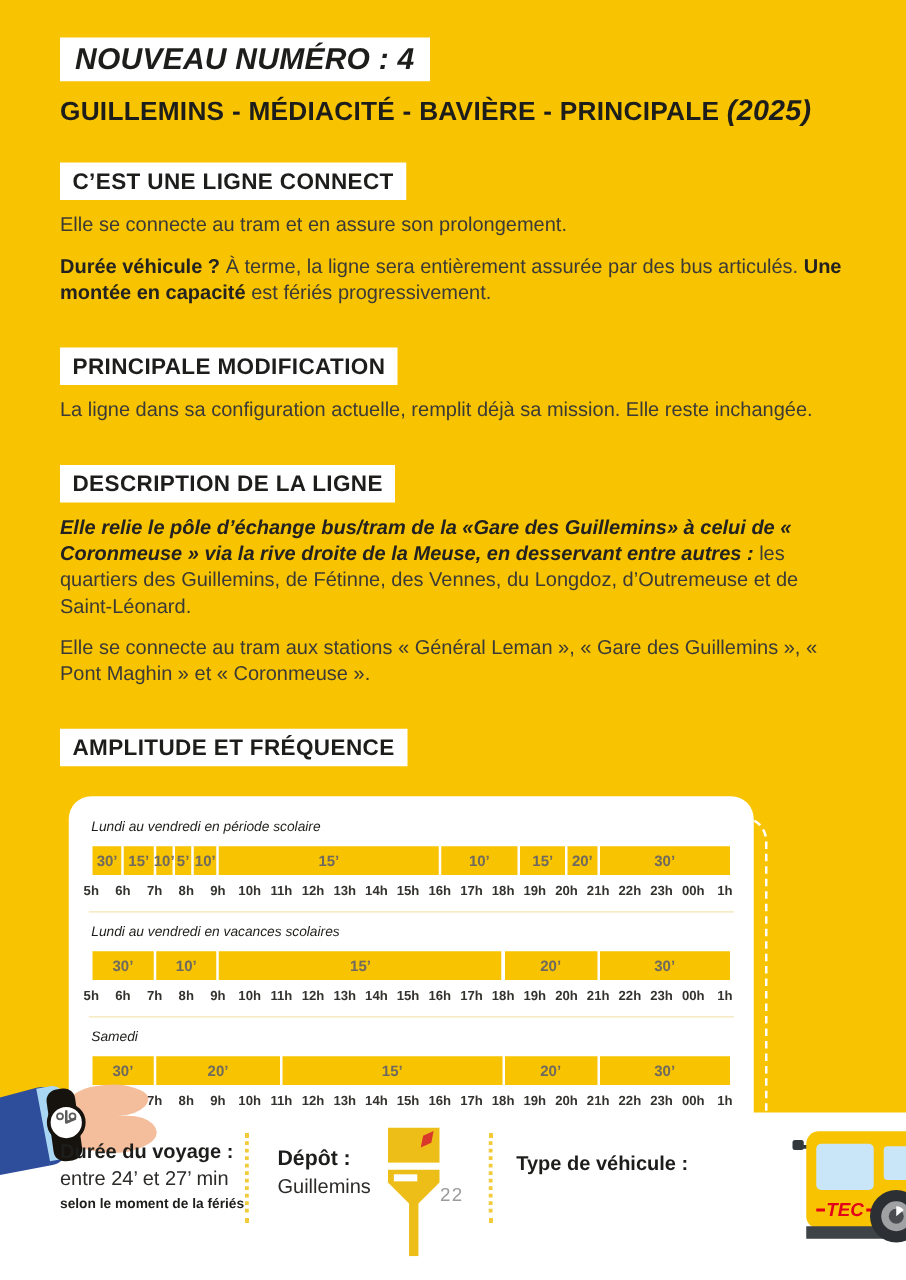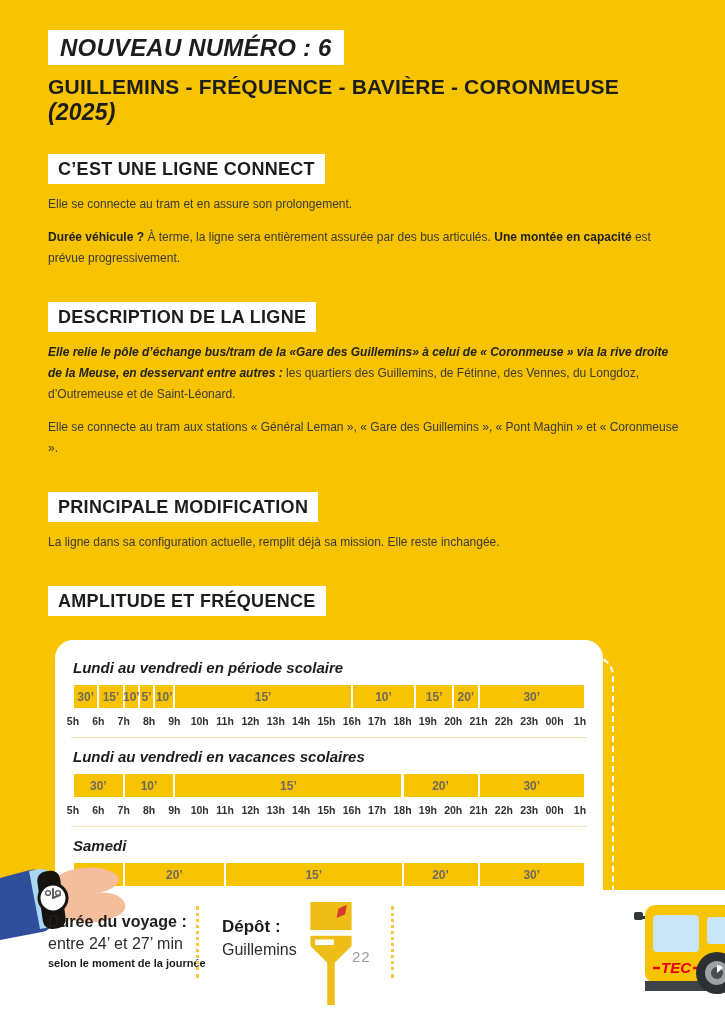--- a/index.html
+++ b/index.html
@@ -14,32 +14,32 @@
   .h1{font-size:43px;font-weight:900;color:#1d1d1b;letter-spacing:0px;line-height:1;}
   .badge{background:#fff;color:#1d1d1b;font-size:24px;font-weight:900;font-style:italic;
          padding:6px 12px 5px;line-height:1;letter-spacing:0.2px;}
   .subtitle{margin-top:10px;font-size:21px;font-weight:900;color:#1d1d1b;letter-spacing:0.2px;}
   .subtitle .year{font-style:italic;font-weight:700;font-size:23px;}
 
   
   .sec-header{display:inline-block;background:#fff;color:#1d1d1b;font-size:18px;font-weight:900;
               padding:5px 10px 4px;letter-spacing:0.3px;margin:21px 0 10px;}
   .sec-header.first{margin-top:28px;}
-  .paras p{margin:0 0 12px;font-size:12px;line-height:21px;color:#3b3a36;}
+  .paras p{margin:0 0 12px;font-size:16px;line-height:21px;color:#3b3a36;}
   .paras .b{font-weight:bold;color:#232220;}
   .paras .i{font-style:italic;}
 
   
   .amp-wrap{position:relative;width:548px;margin:14px 0 0 7px;}
   .amp-dash{position:absolute;left:10px;top:16px;right:-11px;bottom:-9px;
             border:2px dashed #ffffff;border-radius:20px;}
   .amp-box{position:relative;background:#fff;border-radius:18px;padding:15px 16px 8px;}
   .sched{padding:4px 0 8px;}
   .sched + .sched{border-top:1px solid #f2e5b2;padding-top:10px;}
-  .sched-title{font-size:15px;font-weight:700;font-style:italic;color:#1d1d1b;margin:0 2px 9px;}
+  .sched-title{font-size:11px;font-weight:400;font-style:italic;color:#1d1d1b;margin:0 2px 9px;}
   .bar{position:relative;height:23px;margin:0 2px;}
   .seg{position:absolute;top:0;bottom:0;background:#f8c301;display:flex;align-items:center;
        justify-content:center;font-size:12px;font-weight:600;color:#6f6a5f;white-space:nowrap;}
   .ticks{position:relative;height:14px;margin:7px 2px 0;}
   .tick{position:absolute;transform:translateX(-50%);font-size:10.5px;font-weight:700;
         color:#33322e;white-space:nowrap;top:0;}
 
   
   .footer{position:absolute;left:0;right:0;bottom:0;height:134px;background:#fff;}
   .hand{position:absolute;left:0;top:-28px;}
@@ -57,47 +57,47 @@
   .vehicle{position:absolute;left:413px;top:32px;line-height:1.3;}
   .bus{position:absolute;left:633px;top:13px;}
 </style>
 </head>
 <body>
 
 <div class="yellow">
   <div class="content">
 
     <div class="title-row">
-      <div class="badge">NOUVEAU NUMÉRO : 6</div>
+      <div class="badge">NOUVEAU NUMÉRO : 4</div>
     </div>
     <div class="subtitle">
-      <span>GUILLEMINS - FRÉQUENCE - BAVIÈRE - CORONMEUSE</span>
+      <span>GUILLEMINS - MÉDIACITÉ - BAVIÈRE - PRINCIPALE</span>
       <span class="year">(2025)</span>
     </div>
 
     <div>
       <div class="sec-header first">C’EST UNE LIGNE CONNECT</div>
       <div class="paras">
           <p><span>Elle se connecte au tram et en assure son prolongement.</span></p>
-          <p><span class="b">Durée véhicule ? </span><span>À terme, la ligne sera entièrement assurée par des bus articulés. </span><span class="b">Une montée en capacité </span><span>est prévue progressivement.</span></p>
+          <p><span class="b">Durée véhicule ? </span><span>À terme, la ligne sera entièrement assurée par des bus articulés. </span><span class="b">Une montée en capacité </span><span>est fériés progressivement.</span></p>
+        </div>
+    </div>
+
+    <div>
+      <div class="sec-header">PRINCIPALE MODIFICATION</div>
+      <div class="paras">
+          <p><span>La ligne dans sa configuration actuelle, remplit déjà sa mission. Elle reste inchangée.</span></p>
         </div>
     </div>
 
     <div>
       <div class="sec-header">DESCRIPTION DE LA LIGNE</div>
       <div class="paras">
           <p><span class="b i">Elle relie le pôle d’échange bus/tram de la «Gare des Guillemins» à celui de « Coronmeuse » via la rive droite de la Meuse, en desservant entre autres : </span><span>les quartiers des Guillemins, de Fétinne, des Vennes, du Longdoz, d’Outremeuse et de Saint-Léonard.</span></p>
           <p><span>Elle se connecte au tram aux stations « Général Leman », « Gare des Guillemins », « Pont Maghin » et « Coronmeuse ».</span></p>
-        </div>
-    </div>
-
-    <div>
-      <div class="sec-header">PRINCIPALE MODIFICATION</div>
-      <div class="paras">
-          <p><span>La ligne dans sa configuration actuelle, remplit déjà sa mission. Elle reste inchangée.</span></p>
         </div>
     </div>
 
     <div class="sec-header">AMPLITUDE ET FRÉQUENCE</div>
 
     <div class="amp-wrap">
       <div class="amp-dash"></div>
       <div class="amp-box" id="schedules">
           <div class="sched">
             <div class="sched-title">Lundi au vendredi en période scolaire</div>
@@ -249,21 +249,21 @@
     <rect x="40" y="9" width="23" height="58" rx="9" transform="rotate(-8 51 38)" fill="#16130f"></rect>
     <circle cx="53" cy="36" r="14" fill="#ffffff" stroke="#16130f" stroke-width="3"></circle>
     <path d="M53,36 L53,27 M53,36 L60,33" stroke="#5c5c5c" stroke-width="2" stroke-linecap="round" fill="none"></path>
     <circle cx="48" cy="31" r="2.4" fill="none" stroke="#5c5c5c" stroke-width="1.4"></circle>
     <circle cx="58" cy="31" r="2.4" fill="none" stroke="#5c5c5c" stroke-width="1.4"></circle>
   </svg>
 
   <div class="travel">
     <div class="ft-title">Durée du voyage :</div>
     <div class="ft-line">entre 24’ et 27’ min</div>
-    <div class="ft-small">selon le moment de la journée</div>
+    <div class="ft-small">selon le moment de la fériés</div>
   </div>
 
   <div class="vdiv d1"></div>
 
   <div class="depot">
     <div class="ft-title">Dépôt :</div>
     <div class="ft-line">Guillemins</div>
   </div>
 
   <svg class="sign" width="58" height="103" viewBox="0 0 58 110">
@@ -271,20 +271,21 @@
     <path d="M37,7 l9,-4 l-2,10 l-9,4 z" fill="#d8392a"></path>
     <path d="M7,36 H51 V47 L33,65 V110 H25 V65 L7,47 Z" fill="#edbe17"></path>
     <rect x="12" y="40" width="20" height="6" fill="#ffffff"></rect>
   </svg>
 
   <div class="pagenum">22</div>
 
   <div class="vdiv d2"></div>
 
   <div class="vehicle">
+    <div class="ft-title">Type de véhicule :</div>
   </div>
 
   <svg class="bus" width="125" height="95" viewBox="0 0 125 95">
     <rect x="1" y="9" width="9" height="8" rx="2" fill="#33383c"></rect>
     <rect x="7" y="13" width="8" height="3" fill="#33383c"></rect>
     <rect x="12" y="2" width="120" height="78" rx="10" fill="#f8c301"></rect>
     <rect x="20" y="12" width="46" height="37" rx="4" fill="#c9e5f8"></rect>
     <rect x="74" y="14" width="58" height="27" rx="3" fill="#c9e5f8"></rect>
     <text x="28" y="70" font-size="15" font-style="italic" font-weight="bold" fill="#e2001a" font-family="Liberation Sans, sans-serif" aria-label="TEC">TEC</text>
     <line x1="20" y1="65" x2="27" y2="65" stroke="#e2001a" stroke-width="2.5"></line>

